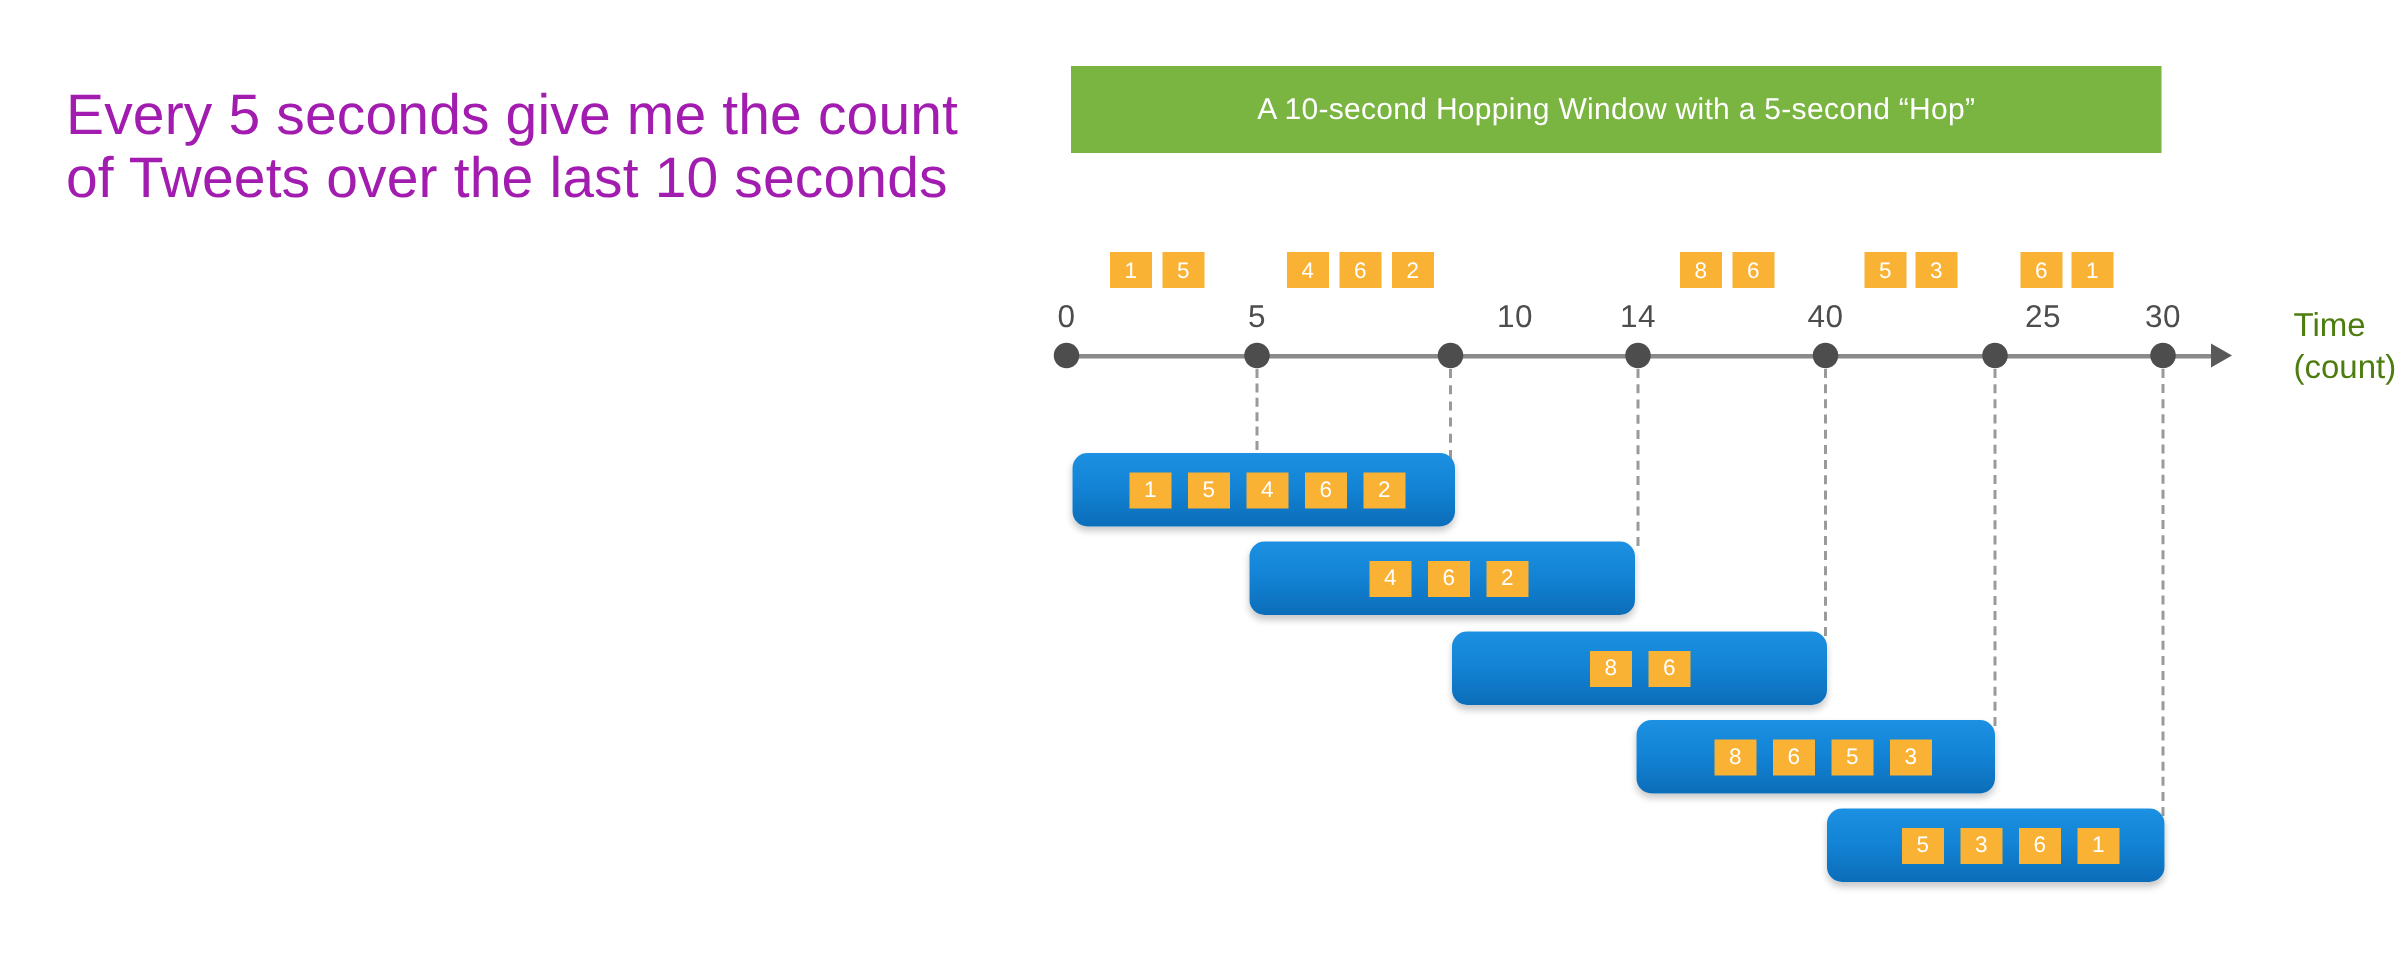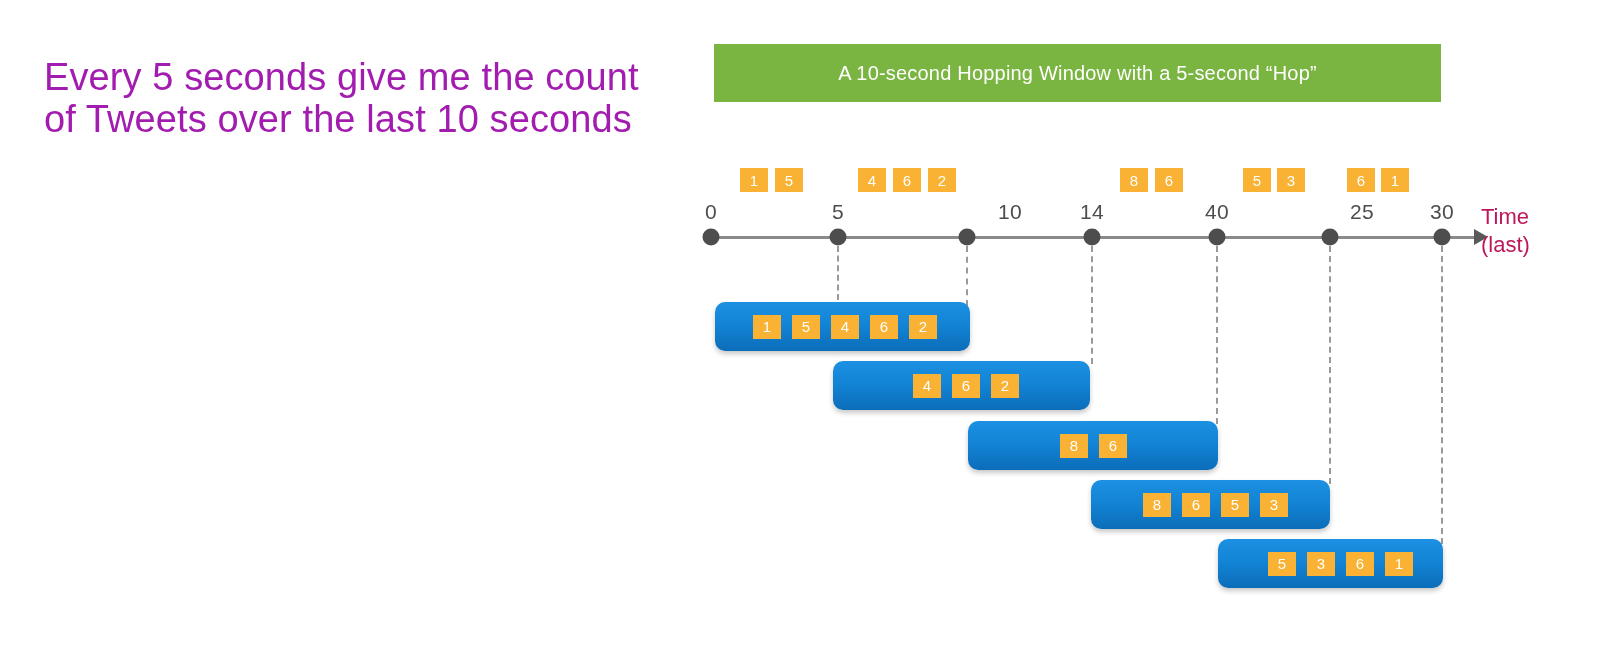--- a/index.html
+++ b/index.html
@@ -90,25 +90,25 @@
   .tick-label {
     position: absolute;
     transform: translateX(-50%);
     top: 200px;
     font-size: 21px;
     color: #4d4d4d;
     letter-spacing: 0.3px;
   }
   .time-axis-label {
     position: absolute;
-    left: 1481px;
+    left: 1529px;
     top: 203px;
     font-size: 22px;
     line-height: 28px;
-    color: #be185d;
+    color: #4d7c0f;
   }
 
   
   .dropper {
     position: absolute;
     width: 0;
     border-left: 2px dashed #9a9a9a;
     transform: translateX(-1px);
   }
 
@@ -157,21 +157,21 @@
 
   <div id="banner">
     <span id="banner-text">A 10-second Hopping Window with a 5-second “Hop”</span>
   </div>
 
   <div id="timeline-area">
     <div class="axis-line"></div>
     <div class="axis-arrow"></div>
     <div class="time-axis-label">
       <div>Time</div>
-      <div>(last)</div>
+      <div>(count)</div>
     </div>
     <div id="ticks-layer">
         <div class="tick-label" style="left: 711px;">0</div>
         <div class="tick-dot" style="left: 711px;"></div>
         <div class="tick-label" style="left: 838px;">5</div>
         <div class="tick-dot" style="left: 838px;"></div>
         <div class="tick-label" style="left: 1010px;">10</div>
         <div class="tick-dot" style="left: 967px;"></div>
         <div class="tick-label" style="left: 1092px;">14</div>
         <div class="tick-dot" style="left: 1092px;"></div>

